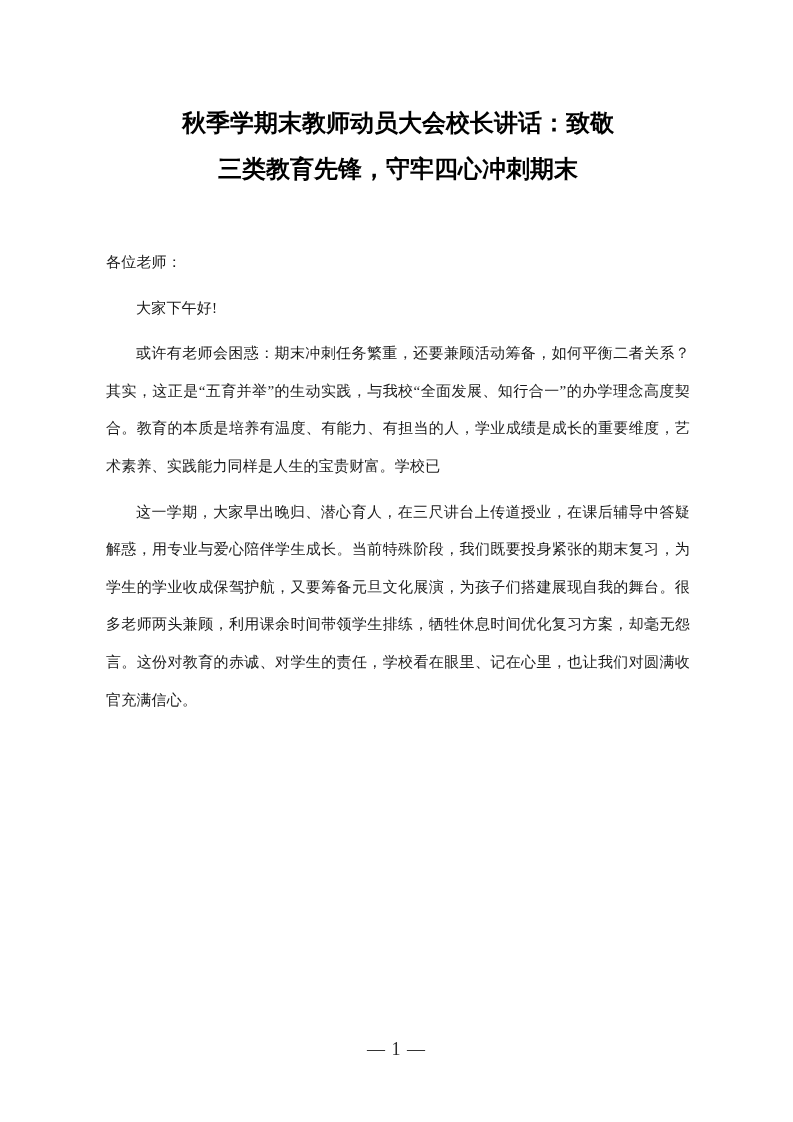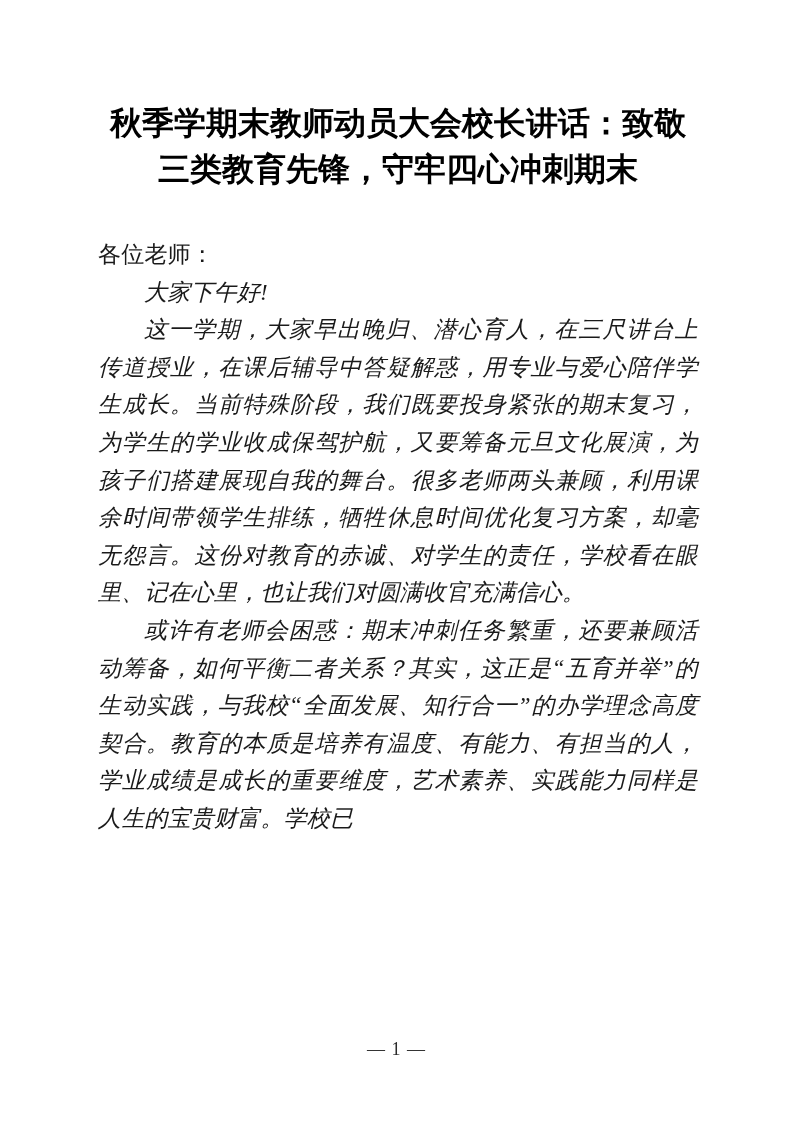--- a/index.html
+++ b/index.html
@@ -29,50 +29,49 @@
 
   
   .doc-title {
     position: absolute;
     left: 98px;
     top: 100px;
     width: 600px;
     text-align: center;
     font-family: "Liberation Sans", "DejaVu Sans", sans-serif;
     font-weight: bold;
-    font-size: 32px;
+    font-size: 24px;
     line-height: 46px;
     letter-spacing: 0px;
     color: #000000;
     white-space: pre-line;
   }
 
   
   .body-block {
     position: absolute;
     left: 98px;
     top: 236px;
     width: 600px;
   }
 
   .para {
-    font-size: 23px;
+    font-size: 15px;
     line-height: 37.6px;
     text-align: justify;
     text-justify: inter-character;
     text-align-last: left;
-    margin: 0;
+    margin: 8px;
     color: #1a1a1a;
     letter-spacing: 0.2px;
     word-break: break-all;
   }
 
   .para.indent {
     text-indent: 2em;
-    font-style: italic;
   }
 
   .para.flush {
     text-indent: 0;
   }
 
   
   .page-footer {
     position: absolute;
     left: 0;
@@ -94,21 +93,21 @@
   <div class="doc-title">秋季学期末教师动员大会校长讲话：致敬
 三类教育先锋，守牢四心冲刺期末</div>
 
   <div class="body-block">
 
     <p class="para flush">各位老师：</p>
 
     <p class="para indent">大家下午好!</p>
 
 
+    <p class="para indent">或许有老师会困惑：期末冲刺任务繁重，还要兼顾活动筹备，如何平衡二者关系？其实，这正是“五育并举”的生动实践，与我校“全面发展、知行合一”的办学理念高度契合。教育的本质是培养有温度、有能力、有担当的人，学业成绩是成长的重要维度，艺术素养、实践能力同样是人生的宝贵财富。学校已</p>
+
     <p class="para indent">这一学期，大家早出晚归、潜心育人，在三尺讲台上传道授业，在课后辅导中答疑解惑，用专业与爱心陪伴学生成长。当前特殊阶段，我们既要投身紧张的期末复习，为学生的学业收成保驾护航，又要筹备元旦文化展演，为孩子们搭建展现自我的舞台。很多老师两头兼顾，利用课余时间带领学生排练，牺牲休息时间优化复习方案，却毫无怨言。这份对教育的赤诚、对学生的责任，学校看在眼里、记在心里，也让我们对圆满收官充满信心。</p>
-
-    <p class="para indent">或许有老师会困惑：期末冲刺任务繁重，还要兼顾活动筹备，如何平衡二者关系？其实，这正是“五育并举”的生动实践，与我校“全面发展、知行合一”的办学理念高度契合。教育的本质是培养有温度、有能力、有担当的人，学业成绩是成长的重要维度，艺术素养、实践能力同样是人生的宝贵财富。学校已</p>
 
   </div>
 
   <div class="page-footer">— 1 —</div>
 
 </div>
 
 </body></html>

